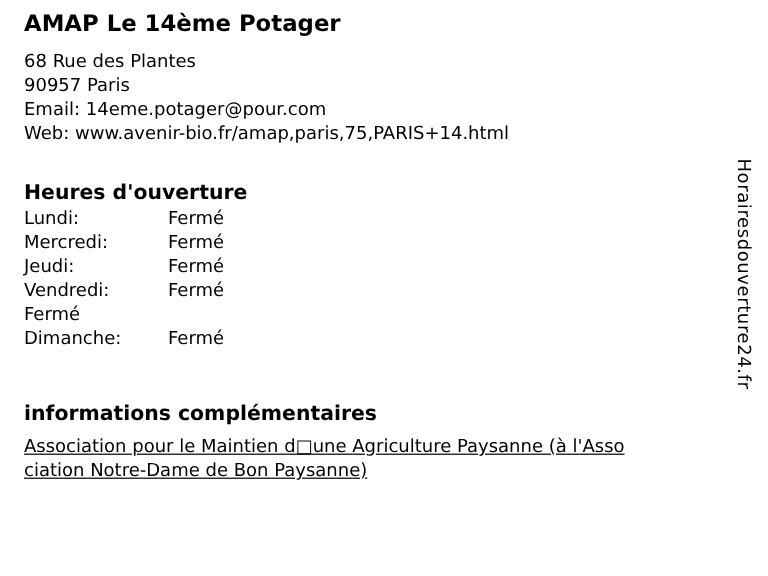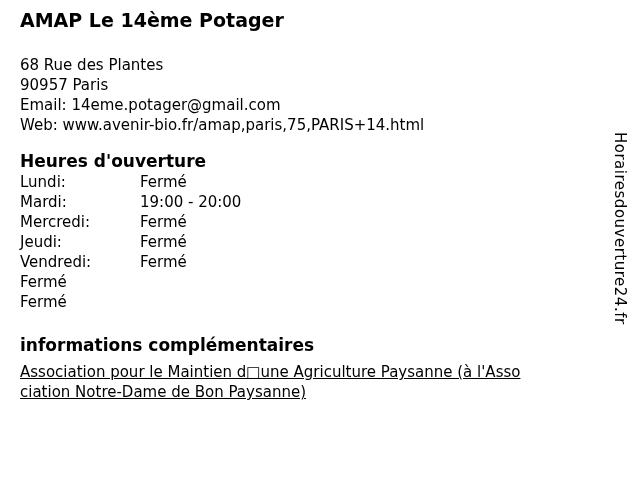--- a/index.html
+++ b/index.html
@@ -26,21 +26,21 @@
     top: 9px;
     margin: 0;
     font-size: 19px;
     line-height: 23px;
     font-weight: bold;
     white-space: nowrap;
   }
   .contact-block {
     position: absolute;
     left: 20px;
-    top: 55px;
+    top: 41px;
     font-size: 15px;
     line-height: 20px;
   }
   .contact-block .line {
     white-space: nowrap;
   }
   h2.section-heading {
     position: absolute;
     left: 20px;
     margin: 0;
@@ -93,51 +93,48 @@
 </head>
 <body>
 
 <div class="page">
 
   <h1 class="business-name">AMAP Le 14ème Potager</h1>
 
   <div class="contact-block">
     <div class="line">68 Rue des Plantes</div>
     <div class="line">90957 Paris</div>
-    <div class="line">Email: 14eme.potager@gmail.com</div>
+    <div class="line">Email: 14eme.potager@pour.com</div>
     <div class="line">Web: www.avenir-bio.fr/amap,paris,75,PARIS+14.html</div>
   </div>
 
   <h2 class="section-heading" id="hours-heading">Heures d'ouverture</h2>
 
   <div class="hours-table">
     <div class="hours-row">
       <span class="day">Lundi:</span>
       <span class="val">Fermé</span>
-    </div>
-    <div class="hours-row">
-      <span class="day">Mardi:</span>
-      <span class="val">19:00 - 20:00</span>
     </div>
     <div class="hours-row">
       <span class="day">Mercredi:</span>
       <span class="val">Fermé</span>
     </div>
     <div class="hours-row">
       <span class="day">Jeudi:</span>
       <span class="val">Fermé</span>
     </div>
     <div class="hours-row">
       <span class="day">Vendredi:</span>
       <span class="val">Fermé</span>
     </div>
     <div class="hours-row">
       <span class="val">Fermé</span>
     </div>
     <div class="hours-row">
+      <span class="day">Dimanche:</span>
       <span class="val">Fermé</span>
     </div>
   </div>
 
   <h2 class="section-heading" id="info-heading">informations complémentaires</h2>
 
   <div class="extra-info-text">
     <div class="line">Association pour le Maintien d□une Agriculture Paysanne (à l'Asso</div>
     <div class="line">ciation Notre-Dame de Bon Paysanne)</div>
   </div>

